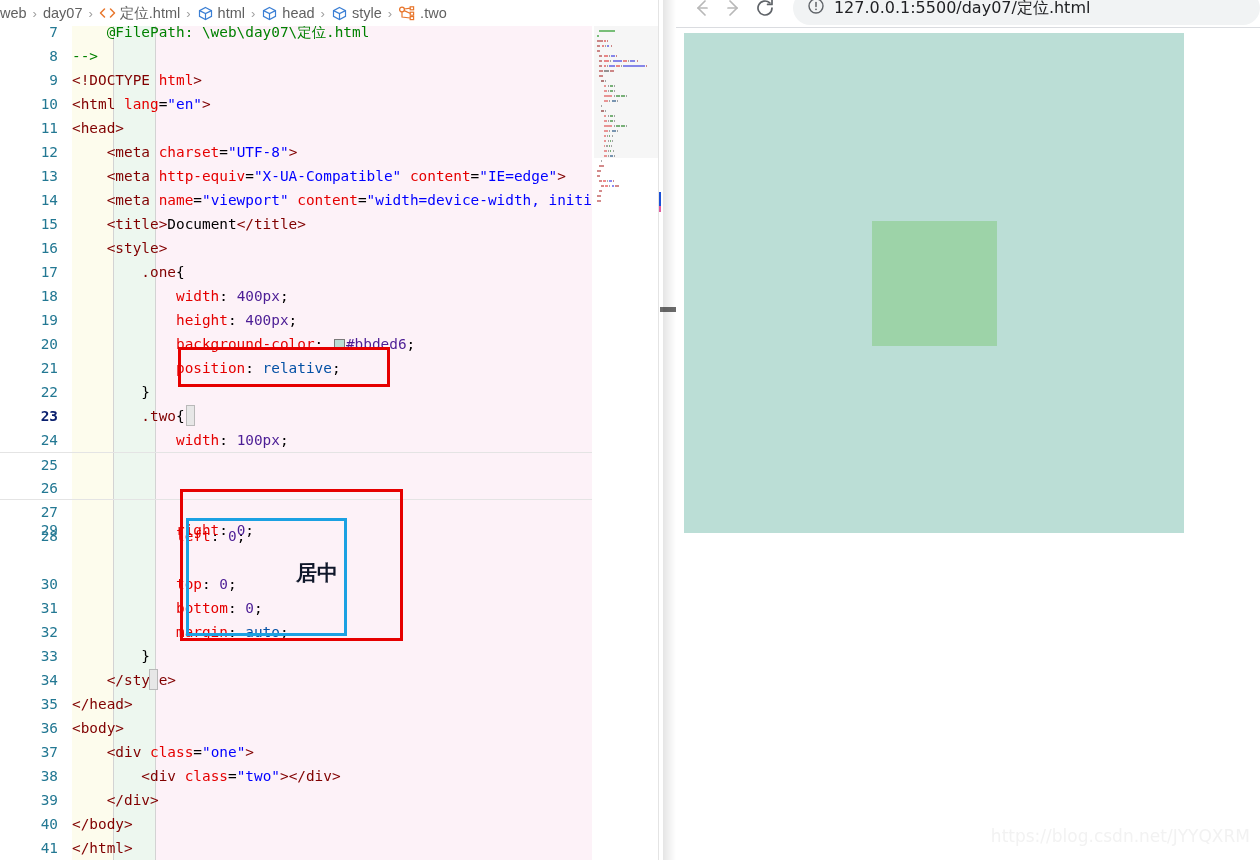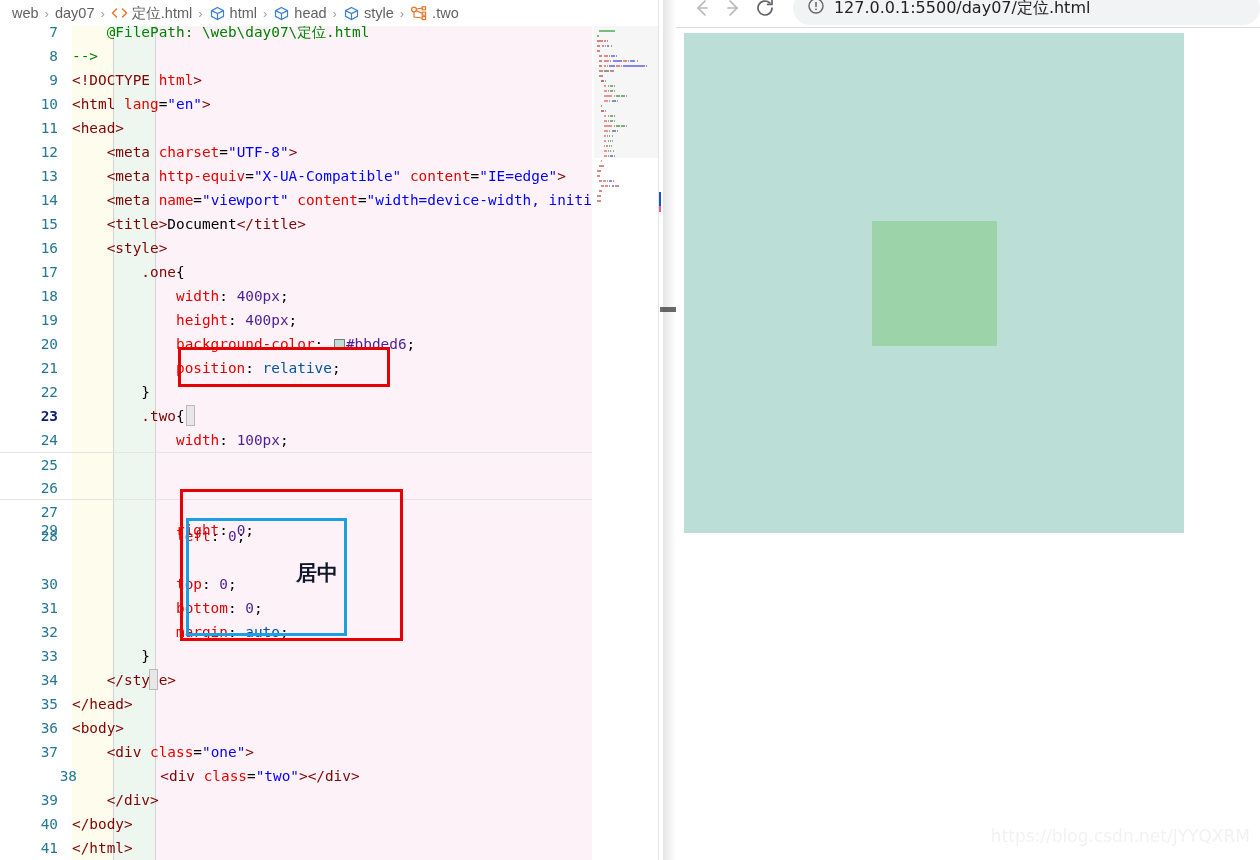--- a/index.html
+++ b/index.html
@@ -12,21 +12,21 @@
   .screen { position: relative; width: 1260px; height: 860px; background: #fff; }
 
   
   .editor-pane {
     position: absolute; left: 0; top: 0; width: 676px; height: 860px;
     background: #ffffff; overflow: hidden;
   }
   .breadcrumb {
     position: absolute; left: 0; top: 0; width: 676px; height: 26px;
     background: #ffffff; display: flex; align-items: center;
-    padding-left: 12px; white-space: nowrap; overflow: hidden;
+    padding-left: 0; white-space: nowrap; overflow: hidden;
     font-size: 14.5px; color: #616161;
   }
   .breadcrumb .bc-seg { display: inline-flex; align-items: center; color: #616161; }
   .breadcrumb .bc-sep { color: #a0a0a0; margin: 0 6px; font-size: 13px; }
   .bc-ico { display: inline-flex; margin-right: 4px; }
 
   .tabstrip-top {
     position: absolute; left: 0; top: 0; width: 676px; height: 3px;
     background: #f3f3f3;
   }
@@ -265,21 +265,21 @@
           <div class="row" style="top: 498px;"><span class="ln">28</span><span class="code"><span class="t-prop">            left</span><span class="t-punc">: </span><span class="t-num">0</span><span class="t-punc">;</span></span></div>
           <div class="row" style="top: 492px;"><span class="ln">29</span><span class="code"><span class="t-prop">            right</span><span class="t-punc">: </span><span class="t-num">0</span><span class="t-punc">;</span></span></div>
           <div class="row" style="top: 546px;"><span class="ln">30</span><span class="code"><span class="t-prop">            top</span><span class="t-punc">: </span><span class="t-num">0</span><span class="t-punc">;</span></span></div>
           <div class="row" style="top: 570px;"><span class="ln">31</span><span class="code"><span class="t-prop">            bottom</span><span class="t-punc">: </span><span class="t-num">0</span><span class="t-punc">;</span></span></div>
           <div class="row" style="top: 594px;"><span class="ln">32</span><span class="code"><span class="t-prop">            margin</span><span class="t-punc">: </span><span class="t-val">auto</span><span class="t-punc">;</span></span></div>
           <div class="row" style="top: 618px;"><span class="ln">33</span><span class="code"><span class="t-punc">        }</span></span></div>
           <div class="row" style="top: 642px;"><span class="ln">34</span><span class="code"><span class="t-tag">    &lt;/style&gt;</span></span></div>
           <div class="row" style="top: 666px;"><span class="ln">35</span><span class="code"><span class="t-tag">&lt;/head&gt;</span></span></div>
           <div class="row" style="top: 690px;"><span class="ln">36</span><span class="code"><span class="t-tag">&lt;body&gt;</span></span></div>
           <div class="row" style="top: 714px;"><span class="ln">37</span><span class="code"><span class="t-tag">    &lt;div </span><span class="t-attr">class</span><span class="t-punc">=</span><span class="t-str">"one"</span><span class="t-tag">&gt;</span></span></div>
-          <div class="row" style="top: 738px; margin-left: 19px;"><span class="ln">38</span><span class="code"><span class="t-tag">        &lt;div </span><span class="t-attr">class</span><span class="t-punc">=</span><span class="t-str">"two"</span><span class="t-tag">&gt;&lt;/div&gt;</span></span></div>
+          <div class="row" style="top: 738px;"><span class="ln">38</span><span class="code"><span class="t-tag">        &lt;div </span><span class="t-attr">class</span><span class="t-punc">=</span><span class="t-str">"two"</span><span class="t-tag">&gt;&lt;/div&gt;</span></span></div>
           <div class="row" style="top: 762px;"><span class="ln">39</span><span class="code"><span class="t-tag">    &lt;/div&gt;</span></span></div>
           <div class="row" style="top: 786px;"><span class="ln">40</span><span class="code"><span class="t-tag">&lt;/body&gt;</span></span></div>
           <div class="row" style="top: 810px;"><span class="ln">41</span><span class="code"><span class="t-tag">&lt;/html&gt;</span></span></div>
         </div>
       <div class="brmatch" style="left:186px; top:379px; width:9px; height:21px;"></div>
       <div class="brmatch" style="left:149px; top:643px; width:9px; height:21px;"></div>
     </div>
 
     <div class="anno anno-red" style="left:178px; top:347px; width:212px; height:40px;"></div>
     <div class="anno anno-red" style="left:180px; top:489px; width:223px; height:152px;"></div>

